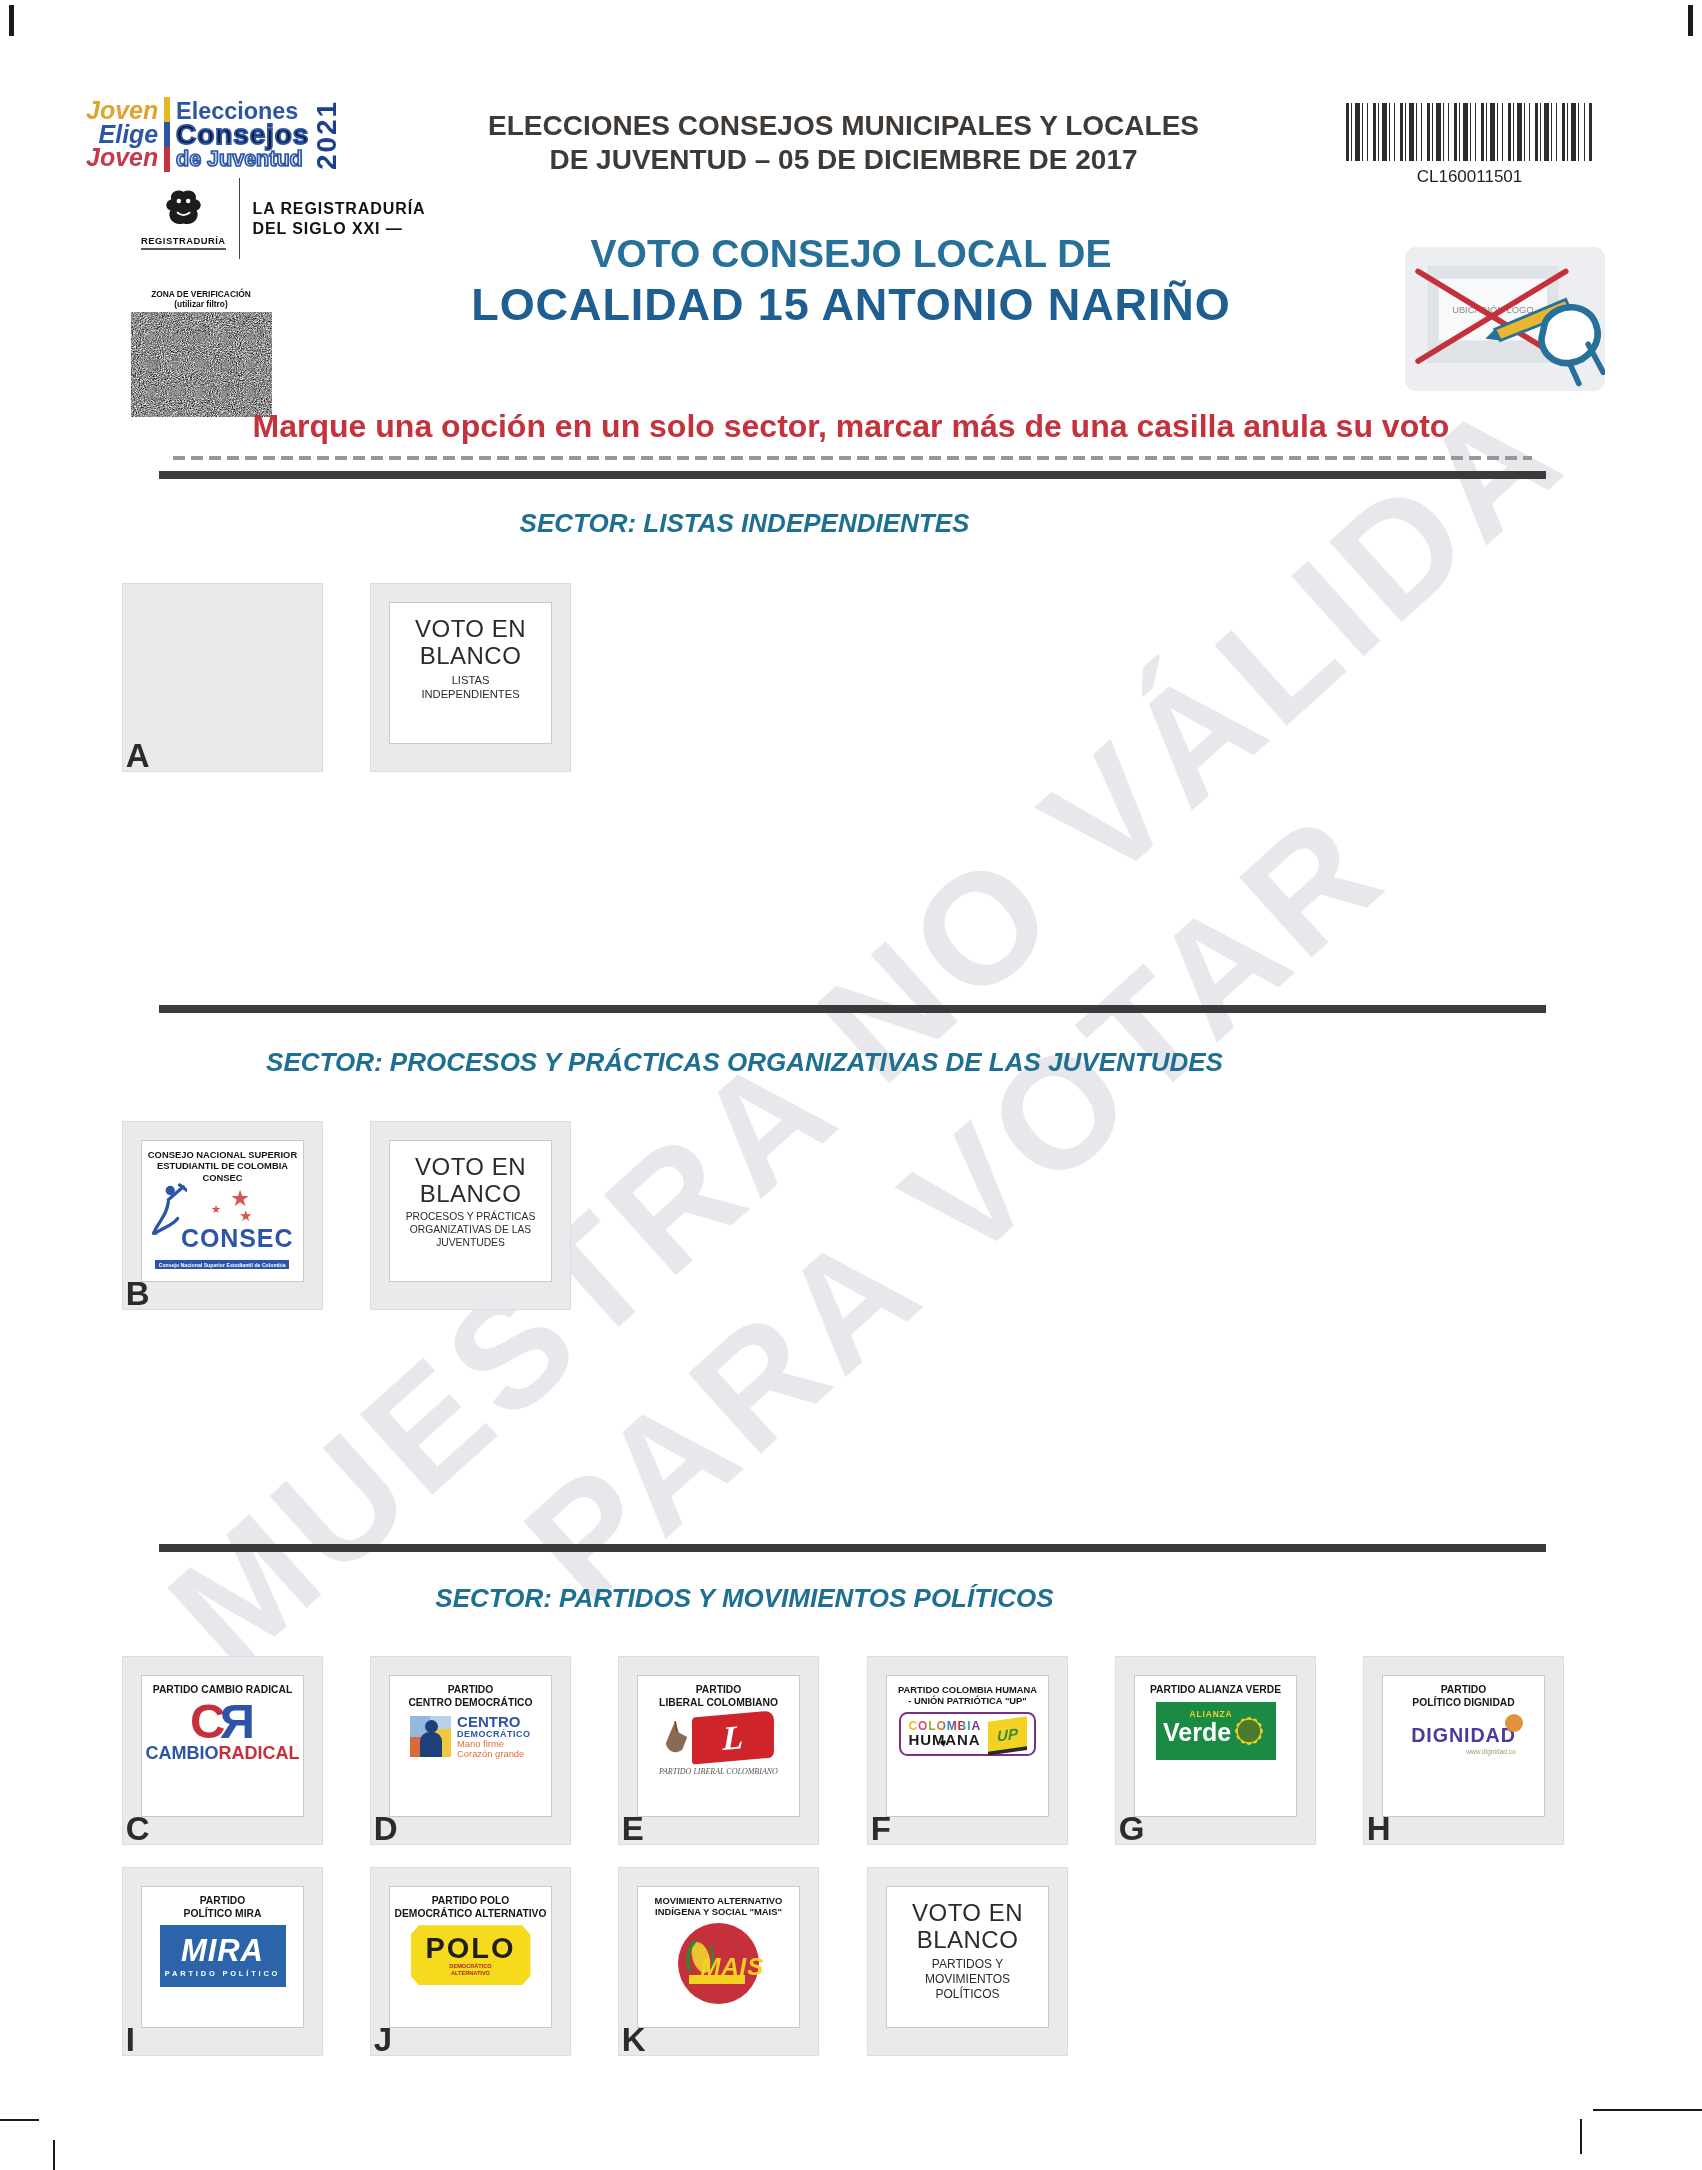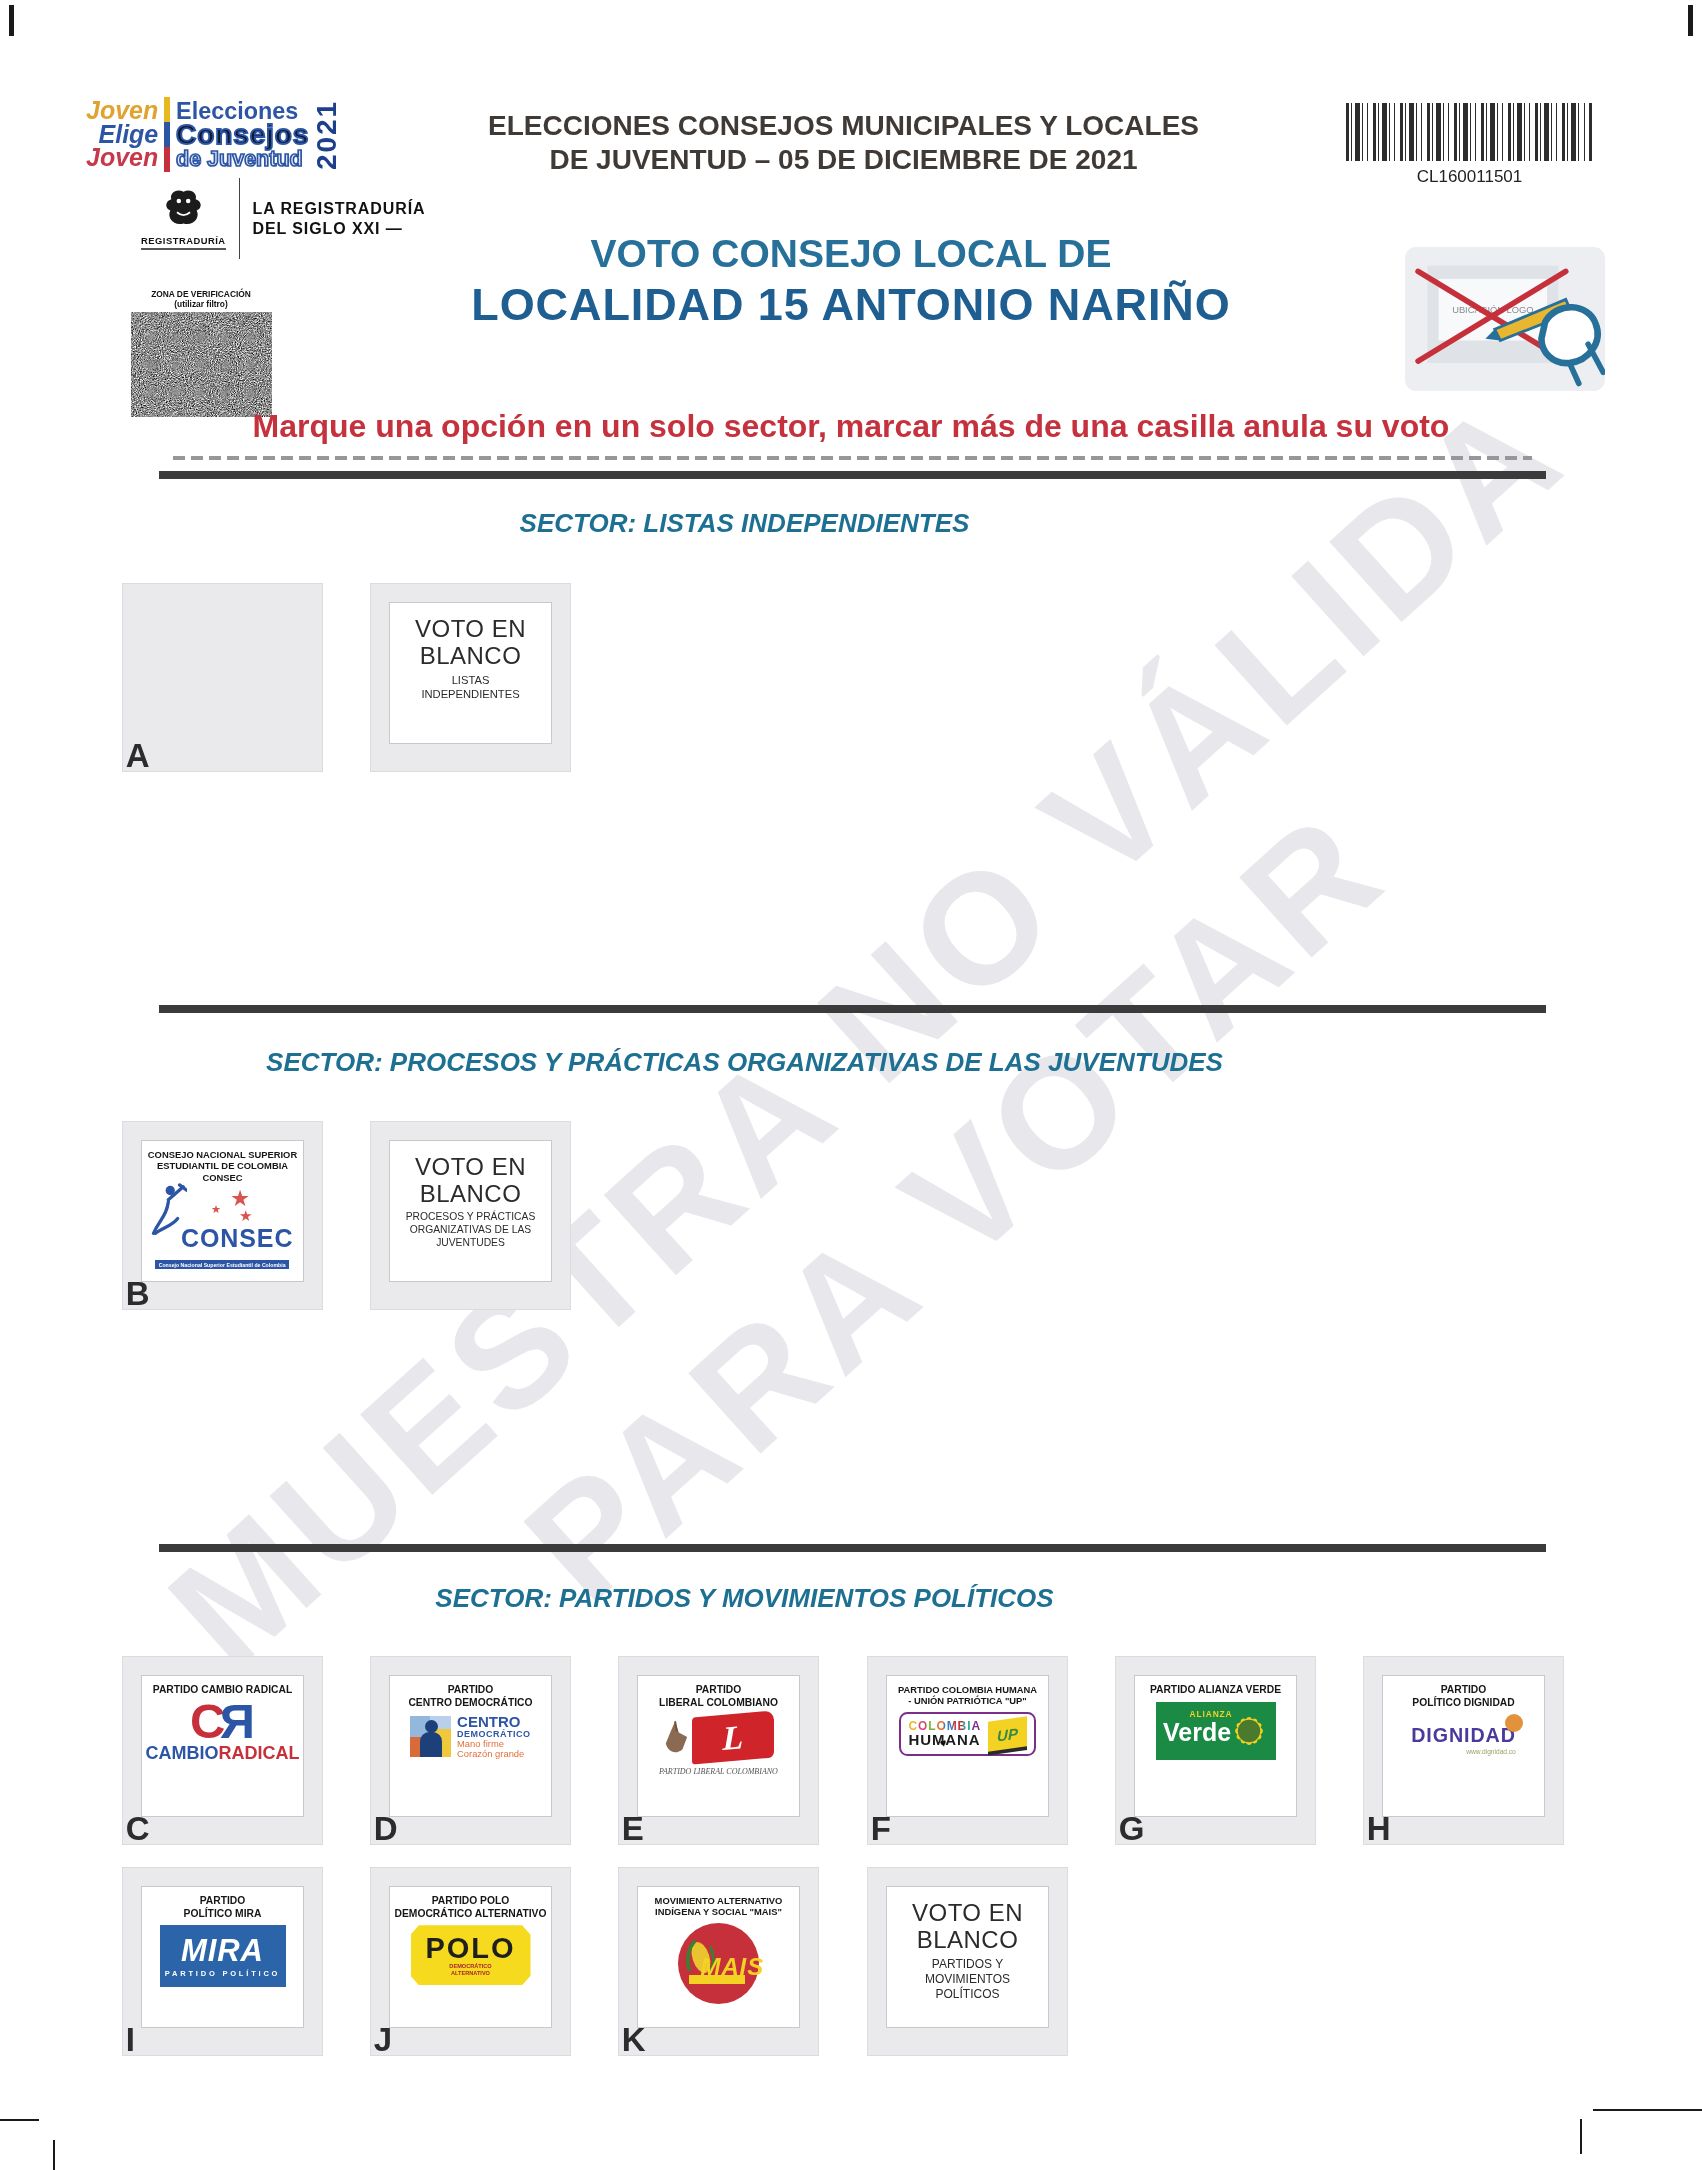--- a/index.html
+++ b/index.html
@@ -173,21 +173,21 @@
       <div>LA REGISTRADURÍA</div>
       <div>DEL SIGLO XXI —</div>
     </div>
   </div>
 
   <div class="abs z2" id="top-title">
     <div class="b1">
       <span>ELECCIONES</span>
       <span>CONSEJOS MUNICIPALES Y LOCALES</span>
     </div>
-    <div class="b1">DE JUVENTUD – 05 DE DICIEMBRE DE 2021</div>
+    <div class="b1">DE JUVENTUD – 05 DE DICIEMBRE DE 2017</div>
   </div>
 
   <div class="abs z2" id="barcode"></div>
   <div class="abs z2" id="barcode-label">CL160011501</div>
 
   <div class="abs z2" id="verif">
     <div class="vl">ZONA DE VERIFICACIÓN</div>
     <div class="vl">(utilizar filtro)</div>
     <svg width="141" height="105" style="margin-top:2.8px;" viewBox="0 0 150 112">
       <filter id="nz">

